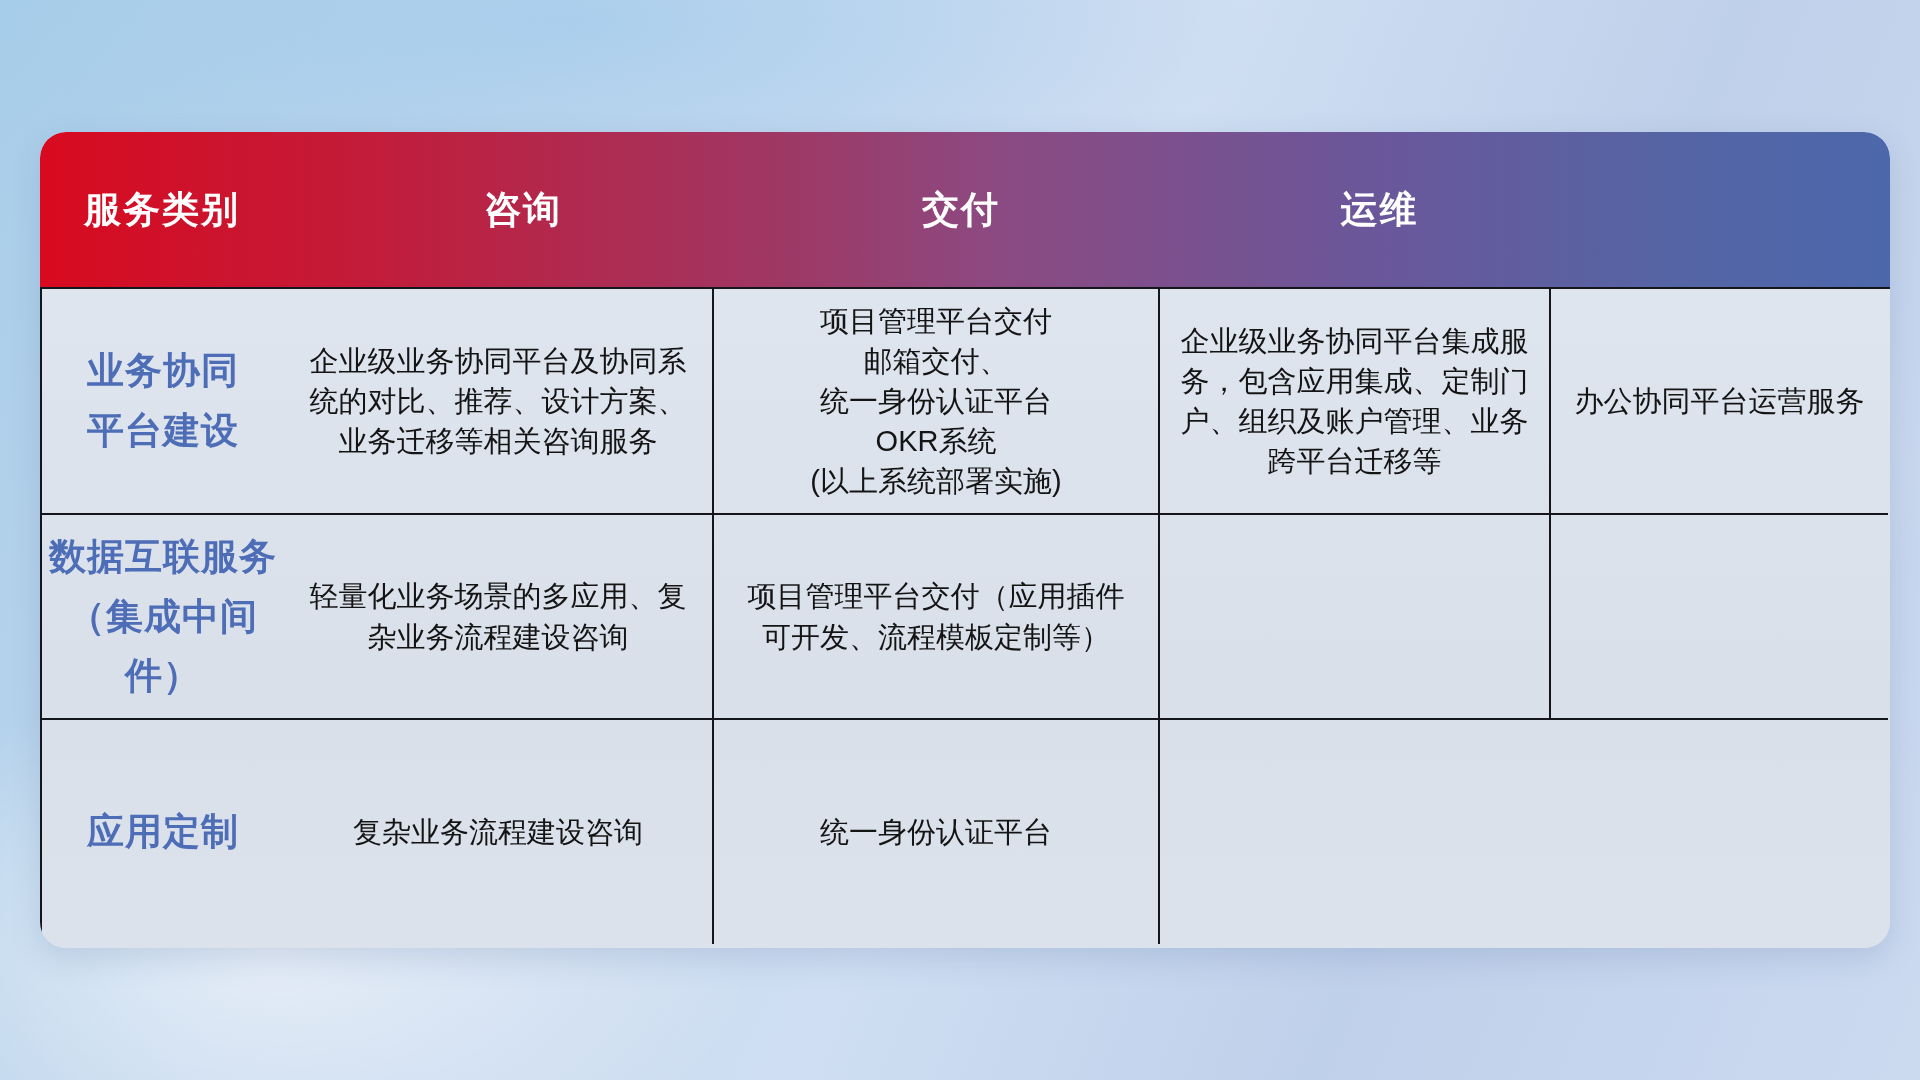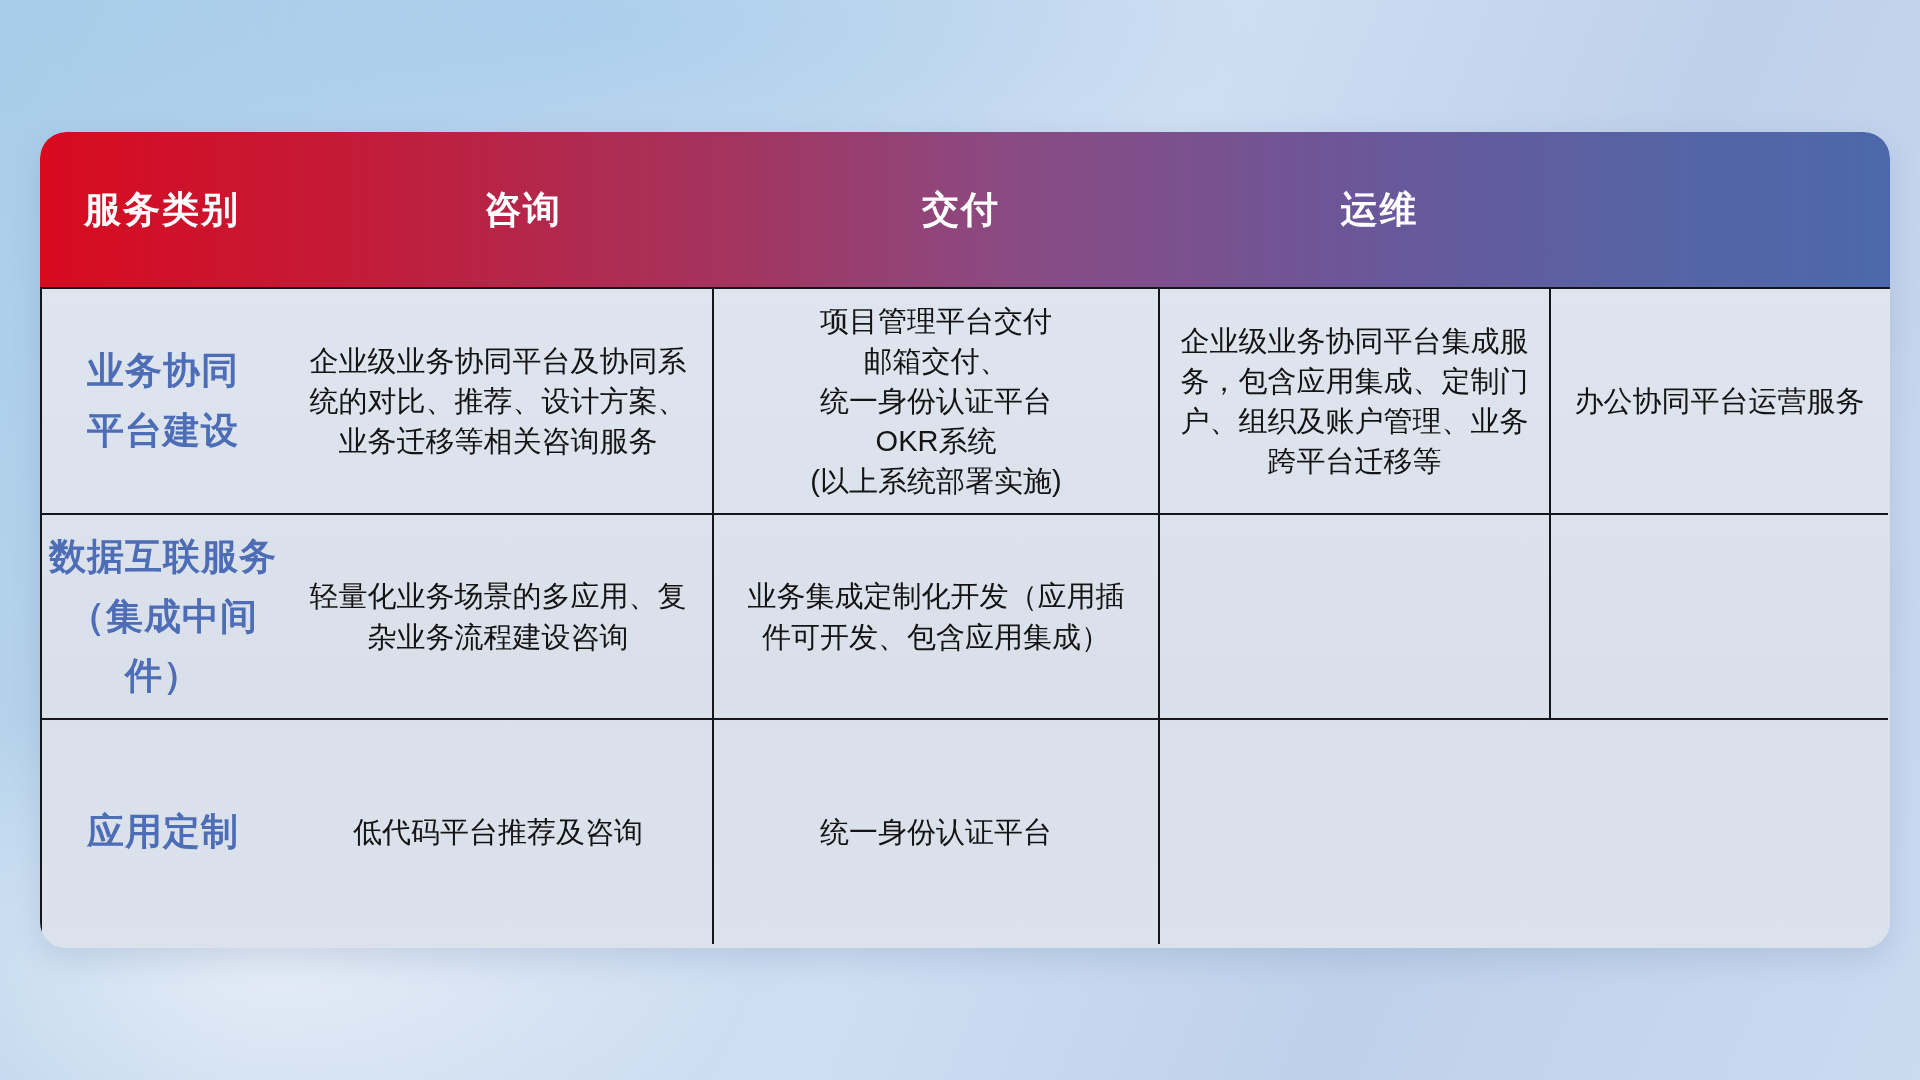--- a/index.html
+++ b/index.html
@@ -82,26 +82,26 @@
         <span class="dl">(以上系统部署实施)</span>
       </div>
       <div class="td vline hline">企业级业务协同平台集成服务，包含应用集成、定制门户、组织及账户管理、业务跨平台迁移等</div>
       <div class="td hline">办公协同平台运营服务</div>
 
       <div class="td cat hline">
         <span class="dl">数据互联服务</span>
         <span class="dl">（集成中间件）</span>
       </div>
       <div class="td vline hline">轻量化业务场景的多应用、复杂业务流程建设咨询</div>
-      <div class="td vline hline">业务集成定制化开发（应用插件可开发、包含应用集成）</div>
+      <div class="td vline hline">项目管理平台交付（应用插件可开发、流程模板定制等）</div>
       <div class="td vline hline"></div>
       <div class="td hline"></div>
 
       <div class="td cat">
         <span class="dl">应用定制</span>
       </div>
-      <div class="td vline">低代码平台推荐及咨询</div>
+      <div class="td vline">复杂业务流程建设咨询</div>
       <div class="td vline">统一身份认证平台</div>
       <div class="td"></div>
 
     </div>
   </div>
 </div>
 
 </body></html>

